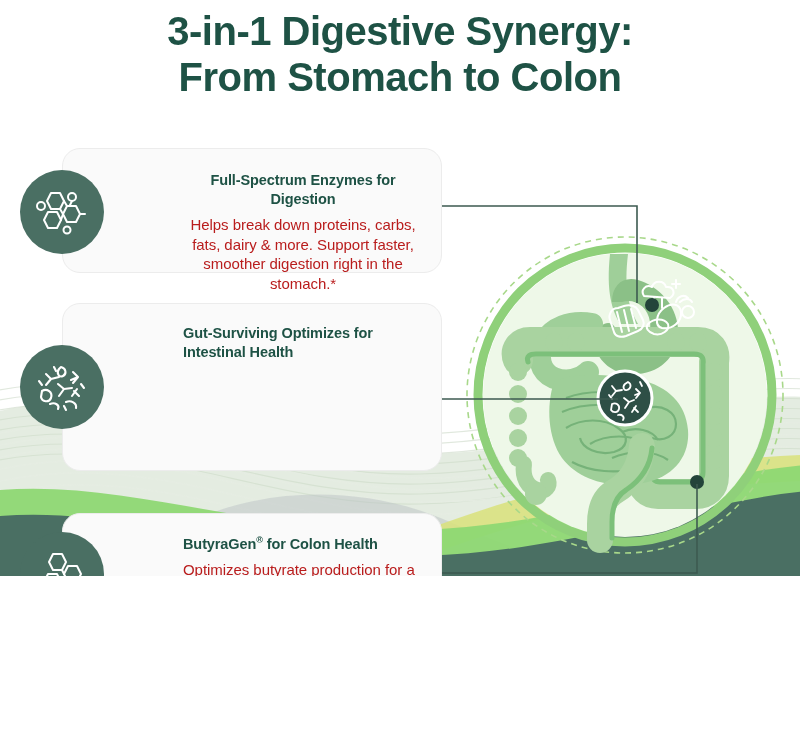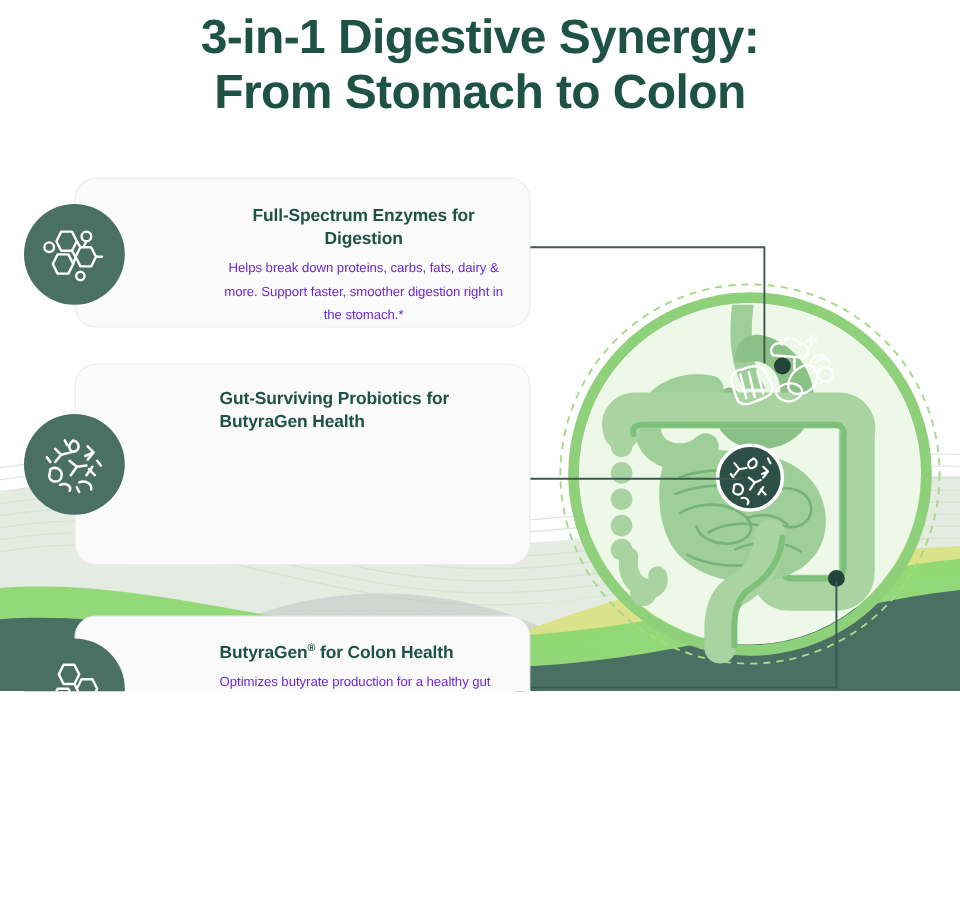--- a/index.html
+++ b/index.html
@@ -52,22 +52,22 @@
     margin:0 0 6px 0;
     color:#1e5245;
     font-size:14.5px;
     font-weight:bold;
     line-height:19px;
     letter-spacing:-0.1px;
   }
   .card h3 sup{font-size:9px;vertical-align:super;line-height:0;}
   .card p{
     margin:0;
-    color:#6d28d9;
-    font-size:11px;
+    color:#b91c1c;
+    font-size:15px;
     line-height:19.5px;
     letter-spacing:-0.05px;
   }
   .badge{
     position:absolute;
     left:-42px;
     width:84px;height:84px;border-radius:50%;
     background:#4a6f63;
     z-index:6;
     display:flex;align-items:center;justify-content:center;
@@ -265,21 +265,21 @@
         <circle cx="38" cy="13" r="4"></circle>
         <circle cx="7" cy="22" r="4"></circle>
         <circle cx="33" cy="46" r="3.5"></circle>
         <path d="M30,17 L33,22 M27,36 L29,30 M26,25 L29,30 M46,30 L51,30 M38,17 L36,21"></path>
       </g>
     </svg>
   </div>
 
   <div id="card2" class="card">
     <div class="body">
-      <h3>Gut-Surviving Probiotics for ButyraGen Health</h3>
+      <h3>Gut-Surviving Optimizes for Intestinal Health</h3>
     </div>
   </div>
   <div class="badge" id="badge2" style="top:345px;left:20px;">
     <svg width="58" height="58" viewBox="0 0 58 58">
       <g fill="none" stroke="#ffffff" stroke-width="2.1" stroke-linecap="round" stroke-linejoin="round">
         <path d="M13,16 L18,21 L13,27 M18,21 L26,19"></path>
         <path d="M28,9 C33,10 34,16 30,18 C26,20 23,15 26,11 Z"></path>
         <path d="M40,14 L45,19 L40,25 M45,19 L38,22"></path>
         <path d="M9,33 C14,30 20,34 18,40 C16,45 9,44 8,39 Z"></path>
         <path d="M25,26 L31,31 L26,38 M31,31 L39,30"></path>

